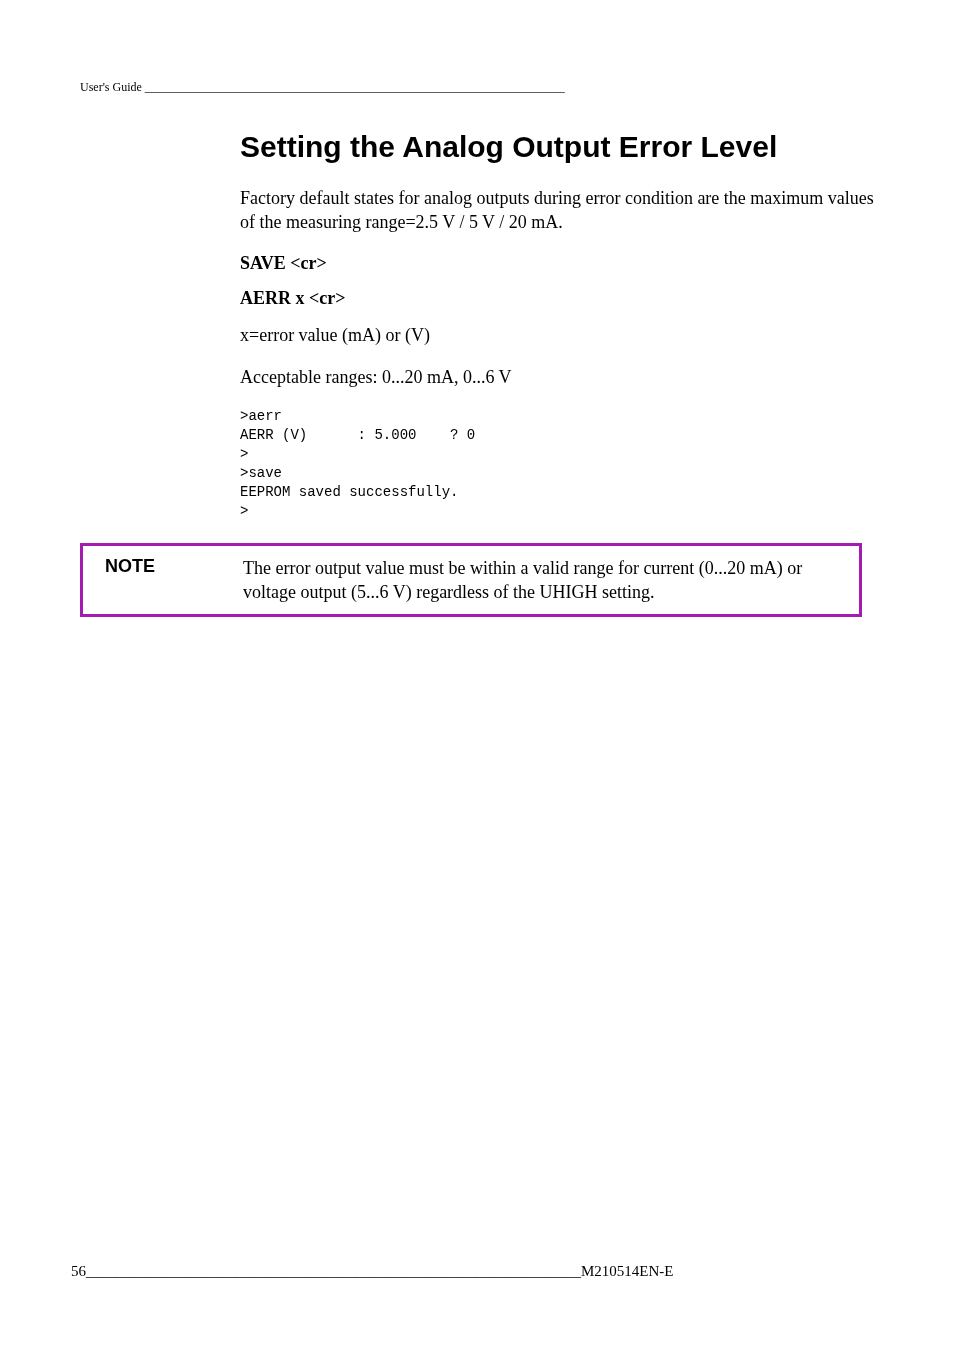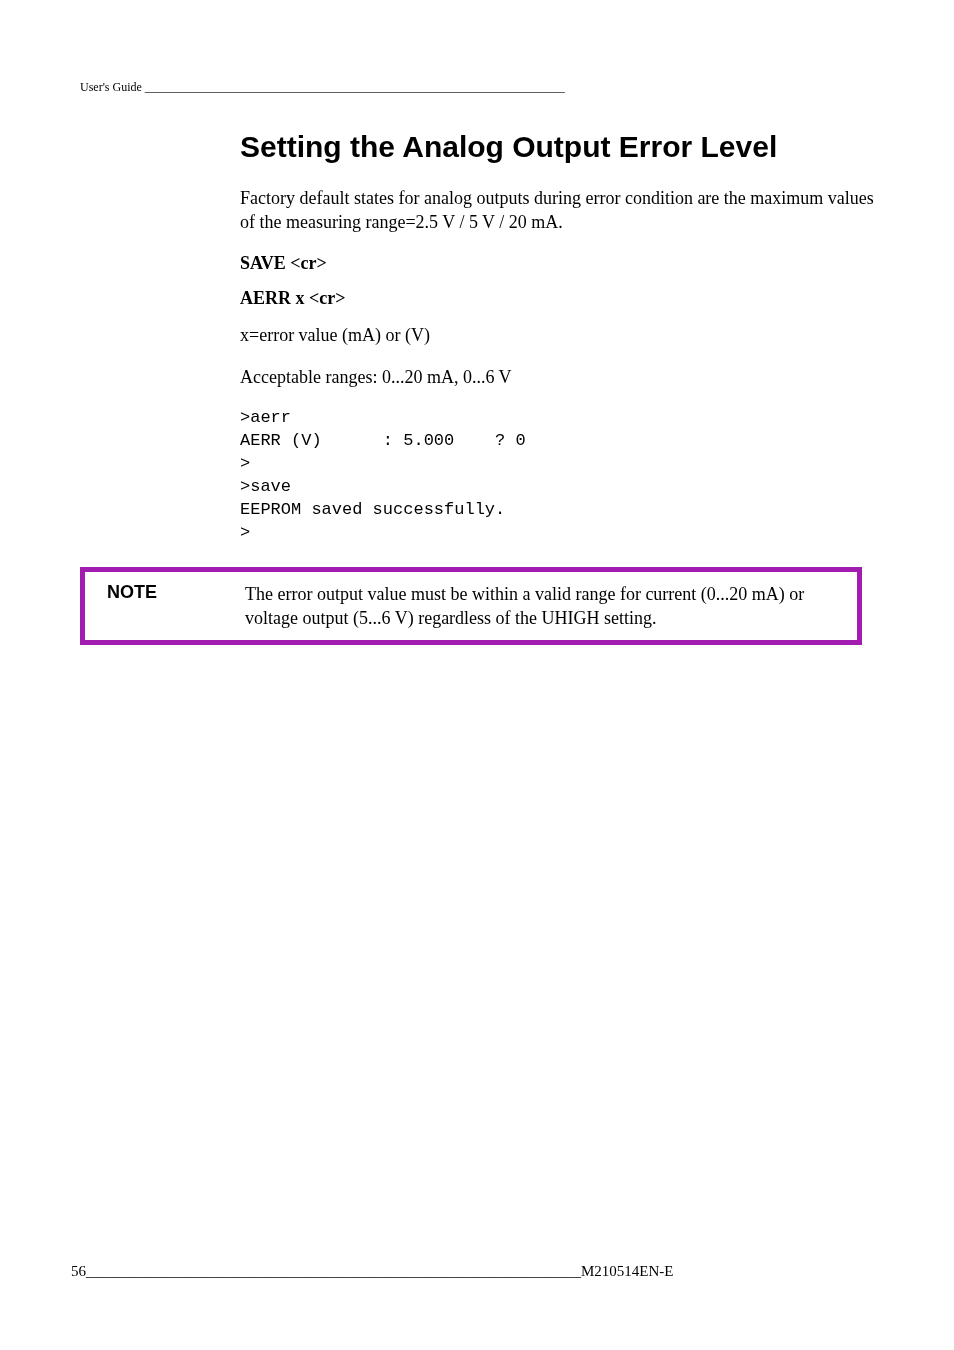--- a/index.html
+++ b/index.html
@@ -41,27 +41,27 @@
       font-size: 18px;
       margin-bottom: 14px;
     }
     .label-bold {
       font-weight: bold;
       font-size: 18px;
       margin-bottom: 8px;
     }
     .code-block {
       font-family: "Courier New", Courier, monospace;
-      font-size: 17px;
+      font-size: 14px;
       line-height: 1.35;
       white-space: pre;
       margin-bottom: 22px;
     }
     .note-box {
-      border: 5px solid #a21caf;
+      border: 3px solid #a21caf;
       display: flex;
       margin-left: -160px;
       margin-right: 12px;
       justify-content: space-between;
     }
     .note-label {
       font-family: Arial, Helvetica, sans-serif;
       font-weight: bold;
       font-size: 18px;
       width: 160px;

